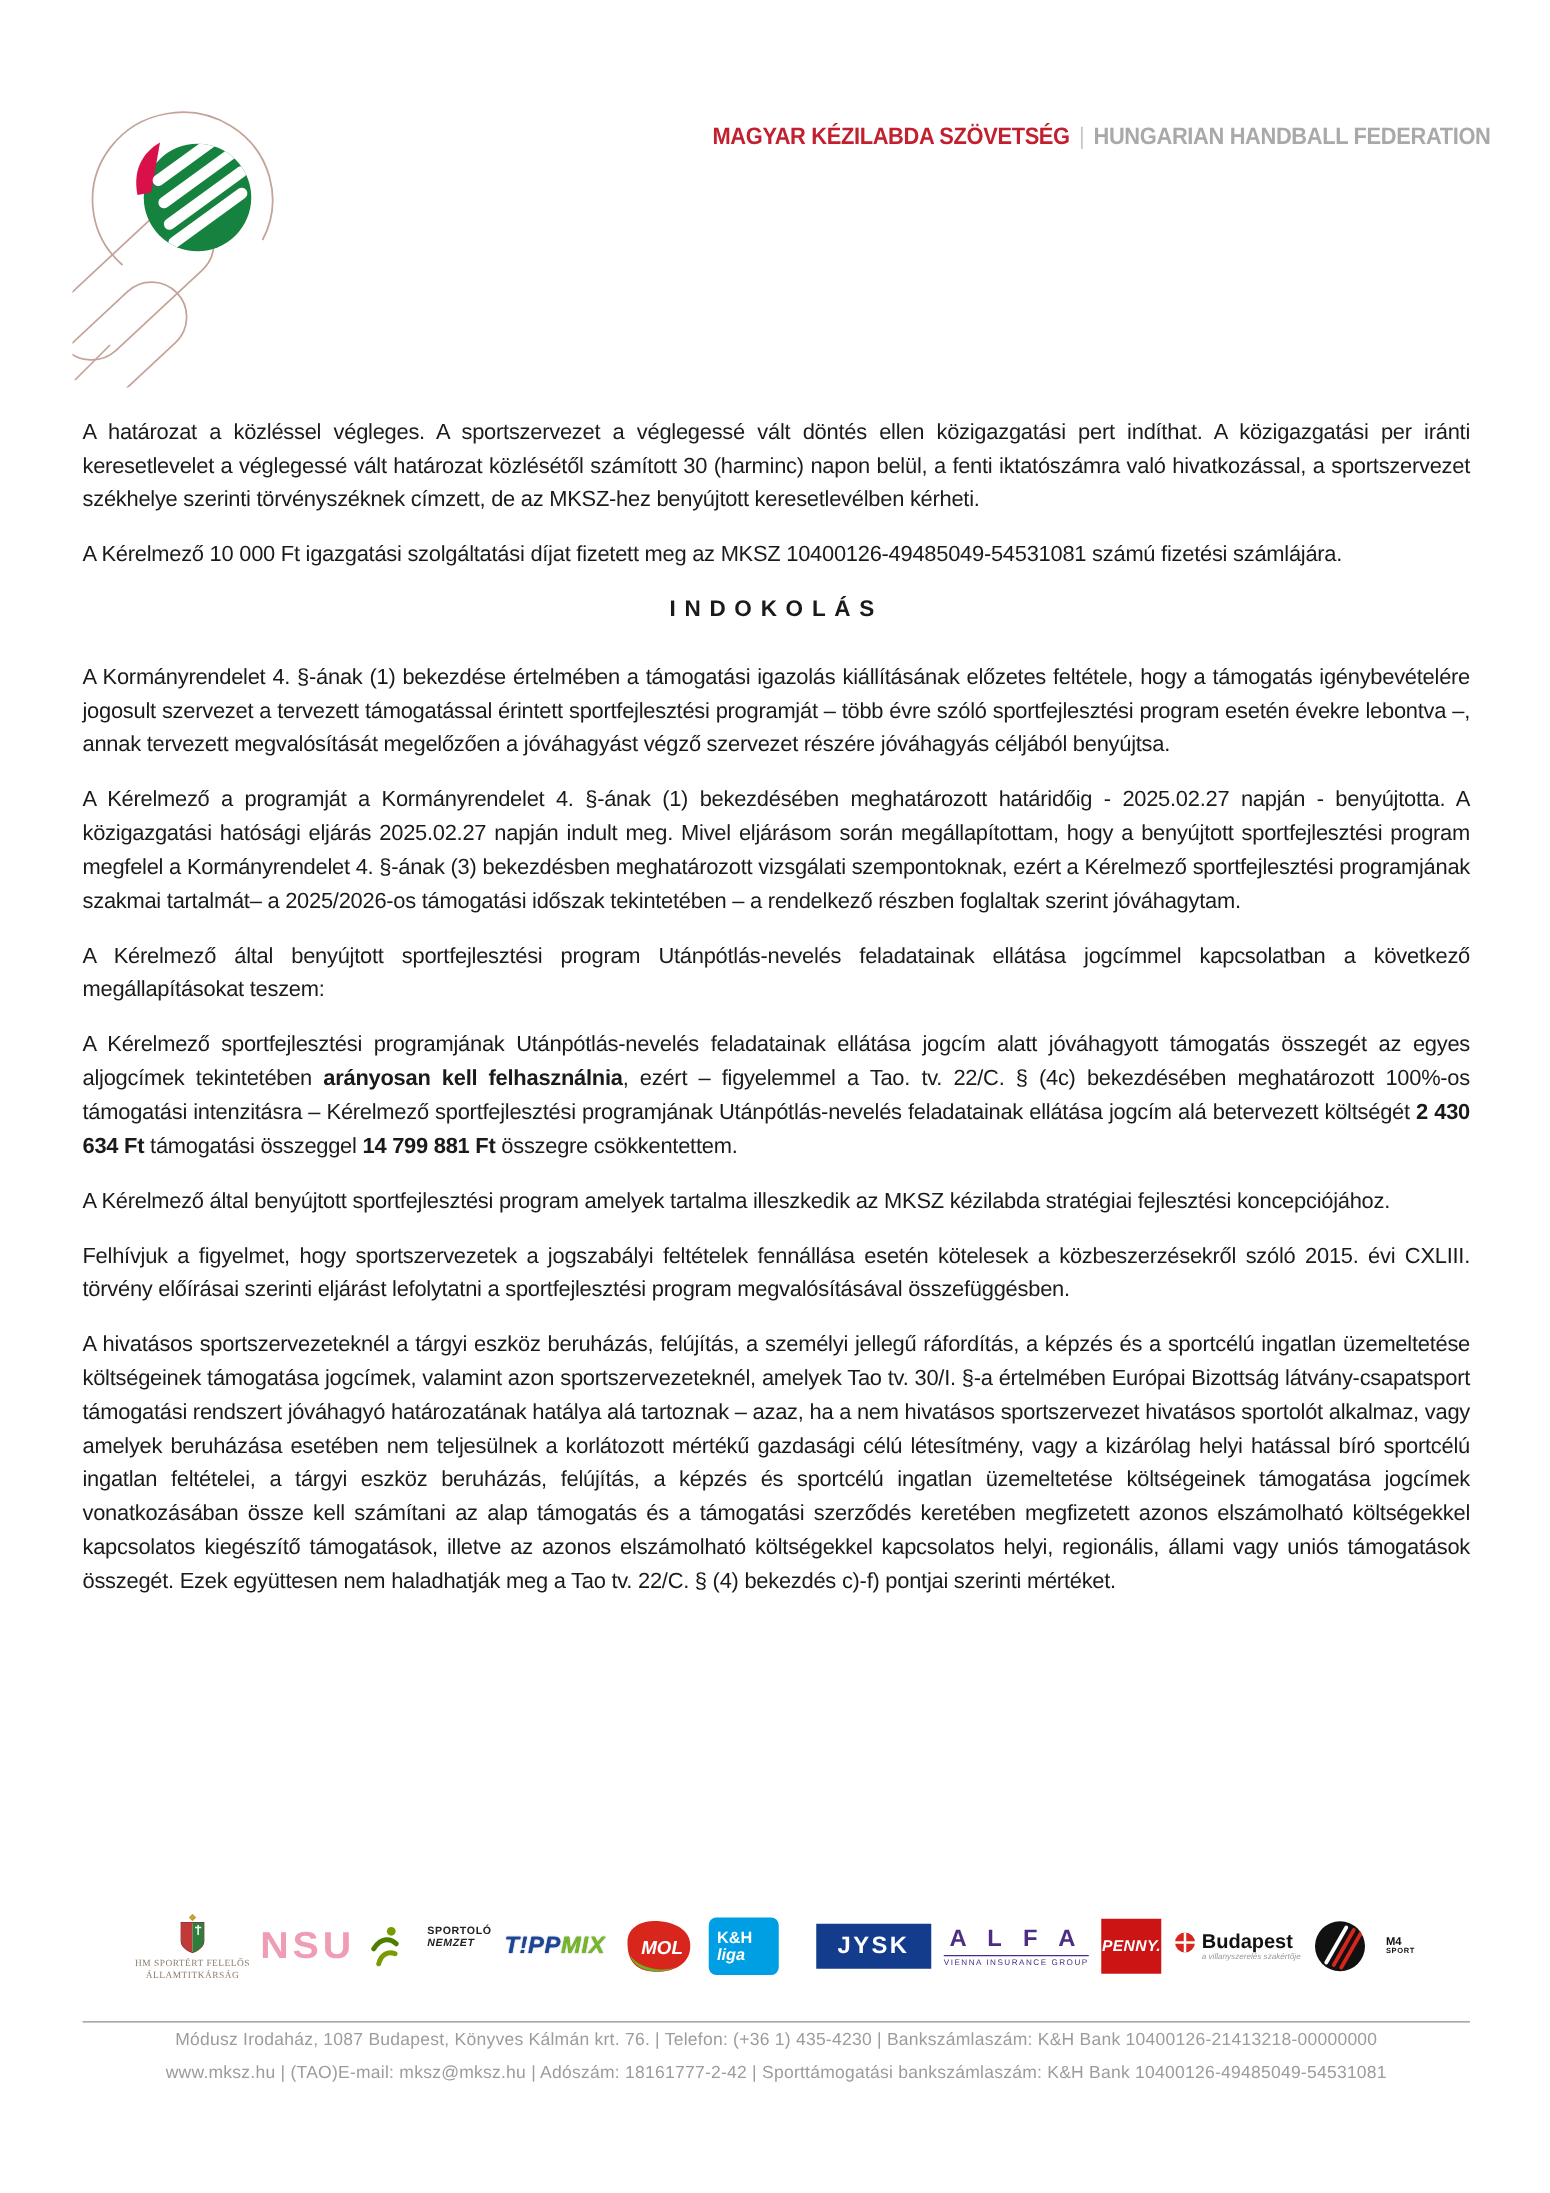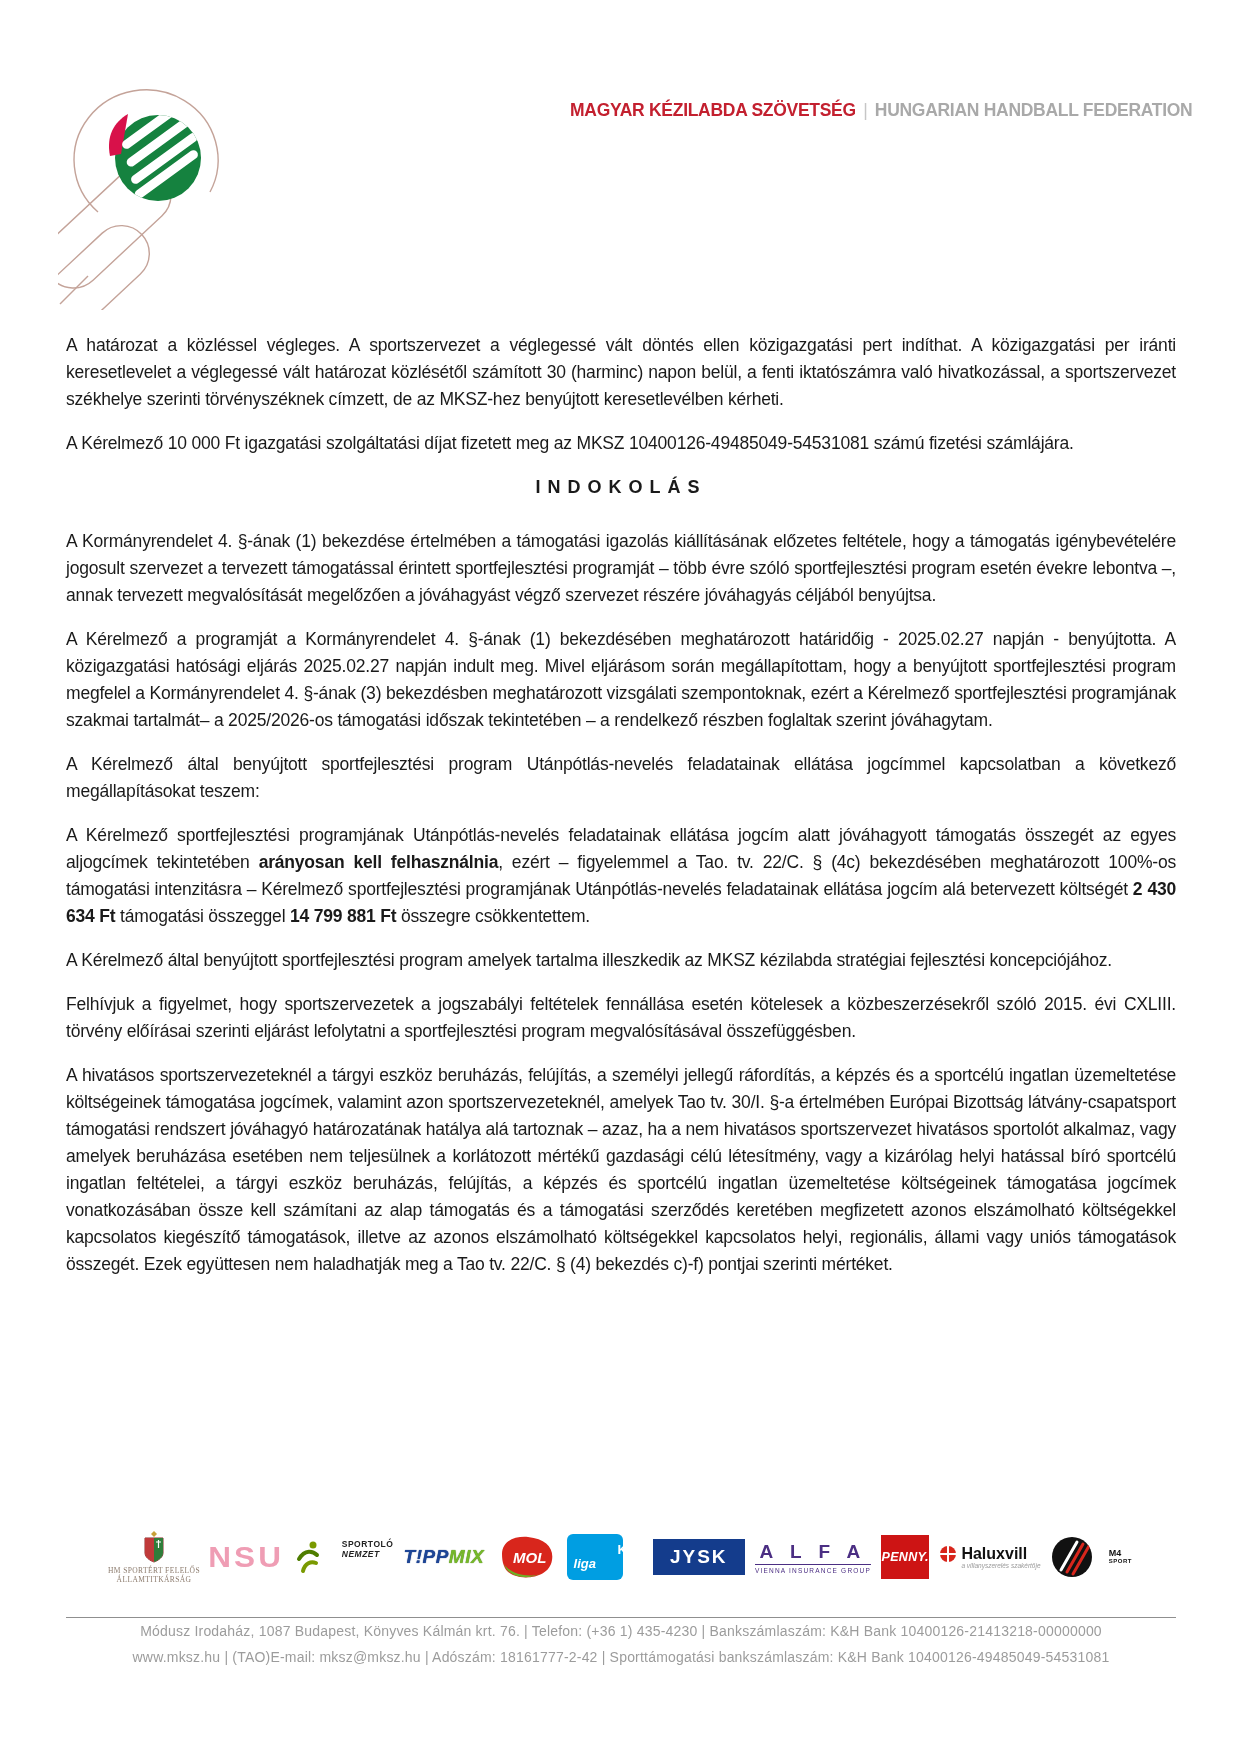--- a/index.html
+++ b/index.html
@@ -39,21 +39,21 @@
   .sn-text{font-size:8.5px;font-weight:bold;color:#222;line-height:10px;letter-spacing:0.5px;}
   .sn-text .l2{font-style:italic;}
 
   .tippmix{font-size:19px;font-weight:bold;font-style:italic;letter-spacing:0.5px;}
   .tippmix .tp{color:#1d4596;text-shadow:0 0 1px #0d2a6b;}
   .tippmix .mx{color:#76b82a;text-shadow:0 0 1px #3c6b10;}
 
   .khliga{width:56px;height:46px;background:#009ee2;border-radius:6px;color:#fff;
           display:flex;flex-direction:column;align-items:flex-start;justify-content:center;
           padding-left:7px;box-sizing:border-box;font-weight:bold;line-height:14px;}
-  .khliga .k1{font-size:13px;margin-left:44px;}
+  .khliga .k1{font-size:13px;}
   .khliga .k2{font-size:13px;font-style:italic;}
 
   .jysk{width:92px;height:36px;background:#143c8c;color:#fff;display:flex;
         align-items:center;justify-content:center;font-size:19px;font-weight:bold;
         letter-spacing:2px;margin-left:20px;}
 
   .alfa .a1{font-size:19px;font-weight:bold;color:#4b2e83;letter-spacing:6px;}
   .alfa .a2{font-size:6.5px;color:#4b2e83;letter-spacing:1.2px;border-top:1px solid #4b2e83;
             padding-top:2px;margin-top:1px;}
 
@@ -185,21 +185,21 @@
     <div class="sp">
       <div class="penny">PENNY.</div>
     </div>
 
     <div class="sp halux">
       <svg width="18" height="18" viewBox="0 0 18 18">
         <circle cx="9" cy="9" r="8" fill="#d8261c"></circle>
         <path d="M9 1 V17 M1 9 H17" stroke="#fff" stroke-width="2"></path>
       </svg>
       <div class="hx-col">
-        <span class="hx-name">Haluxvill</span>
+        <span class="hx-name">Budapest</span>
         <span class="hx-sub">a villanyszerelés szakértője</span>
       </div>
     </div>
 
     <div class="sp m4">
       <svg width="42" height="42" viewBox="0 0 42 42">
         <circle cx="21" cy="21" r="20" fill="#111"></circle>
         <clipPath id="m4c">
             <circle cx="21" cy="21" r="20"></circle>
           </clipPath>

